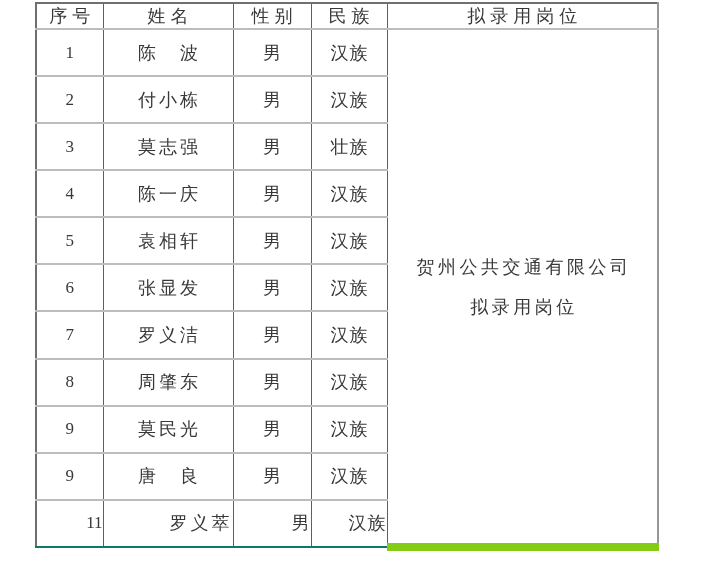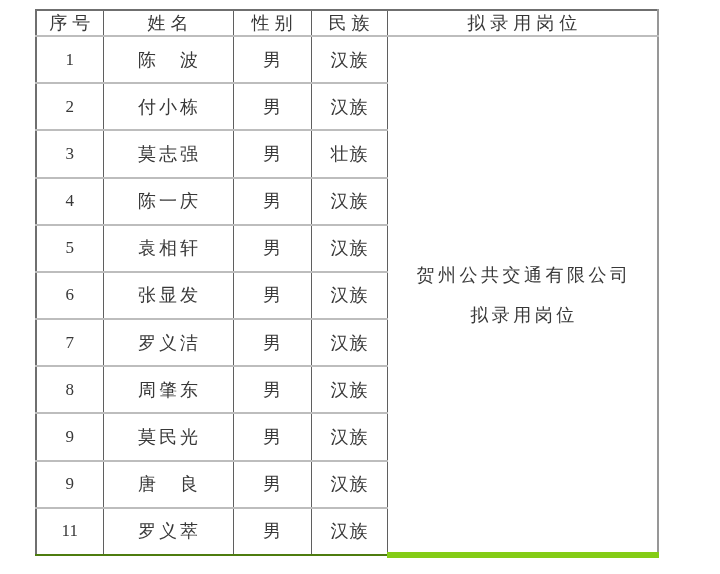--- a/index.html
+++ b/index.html
@@ -13,21 +13,21 @@
   .page {
     position: relative;
     width: 720px;
     height: 574px;
     background: #ffffff;
     overflow: hidden;
   }
   table.roster {
     position: absolute;
     left: 35px;
-    top: 9px;
+    top: 2px;
     width: 622px;
     height: 549px;
     border-collapse: collapse;
     table-layout: fixed;
     color: #383838;
     font-size: 18px;
   }
   th, td {
     border-top: 2px solid #bdbdbd;
     border-bottom: 2px solid #bdbdbd;
@@ -37,22 +37,22 @@
     vertical-align: middle;
     font-weight: normal;
     padding: 0;
     overflow: hidden;
     white-space: nowrap;
   }
   
   thead th { border-top: 2px solid #6f6f6f; }
   th:first-child, td.c-no { border-left: 2px solid #6f6f6f; }
   th:last-child, td.pos-cell { border-right: 2px solid #979797; }
-  tbody tr:last-child td { border-bottom: 2px solid #4d7c0f; }
-  td.pos-cell { border-bottom: 6px solid #84cc16; }
+  tbody tr:last-child td { border-bottom: 2px solid #0f766e; text-align: right; }
+  td.pos-cell { border-bottom: 8px solid #84cc16; }
 
   th { letter-spacing: 5px; text-indent: 5px; }
   td.c-name { letter-spacing: 3px; text-indent: 3px; font-family: Liberation Serif, serif; }
   td.c-gender, td.c-eth { letter-spacing: 1px; text-indent: 1px; }
   td.c-no { font-size: 17px; }
 
   td.pos-cell div {
     line-height: 40px;
     letter-spacing: 3.5px;
     text-indent: 3.5px;

